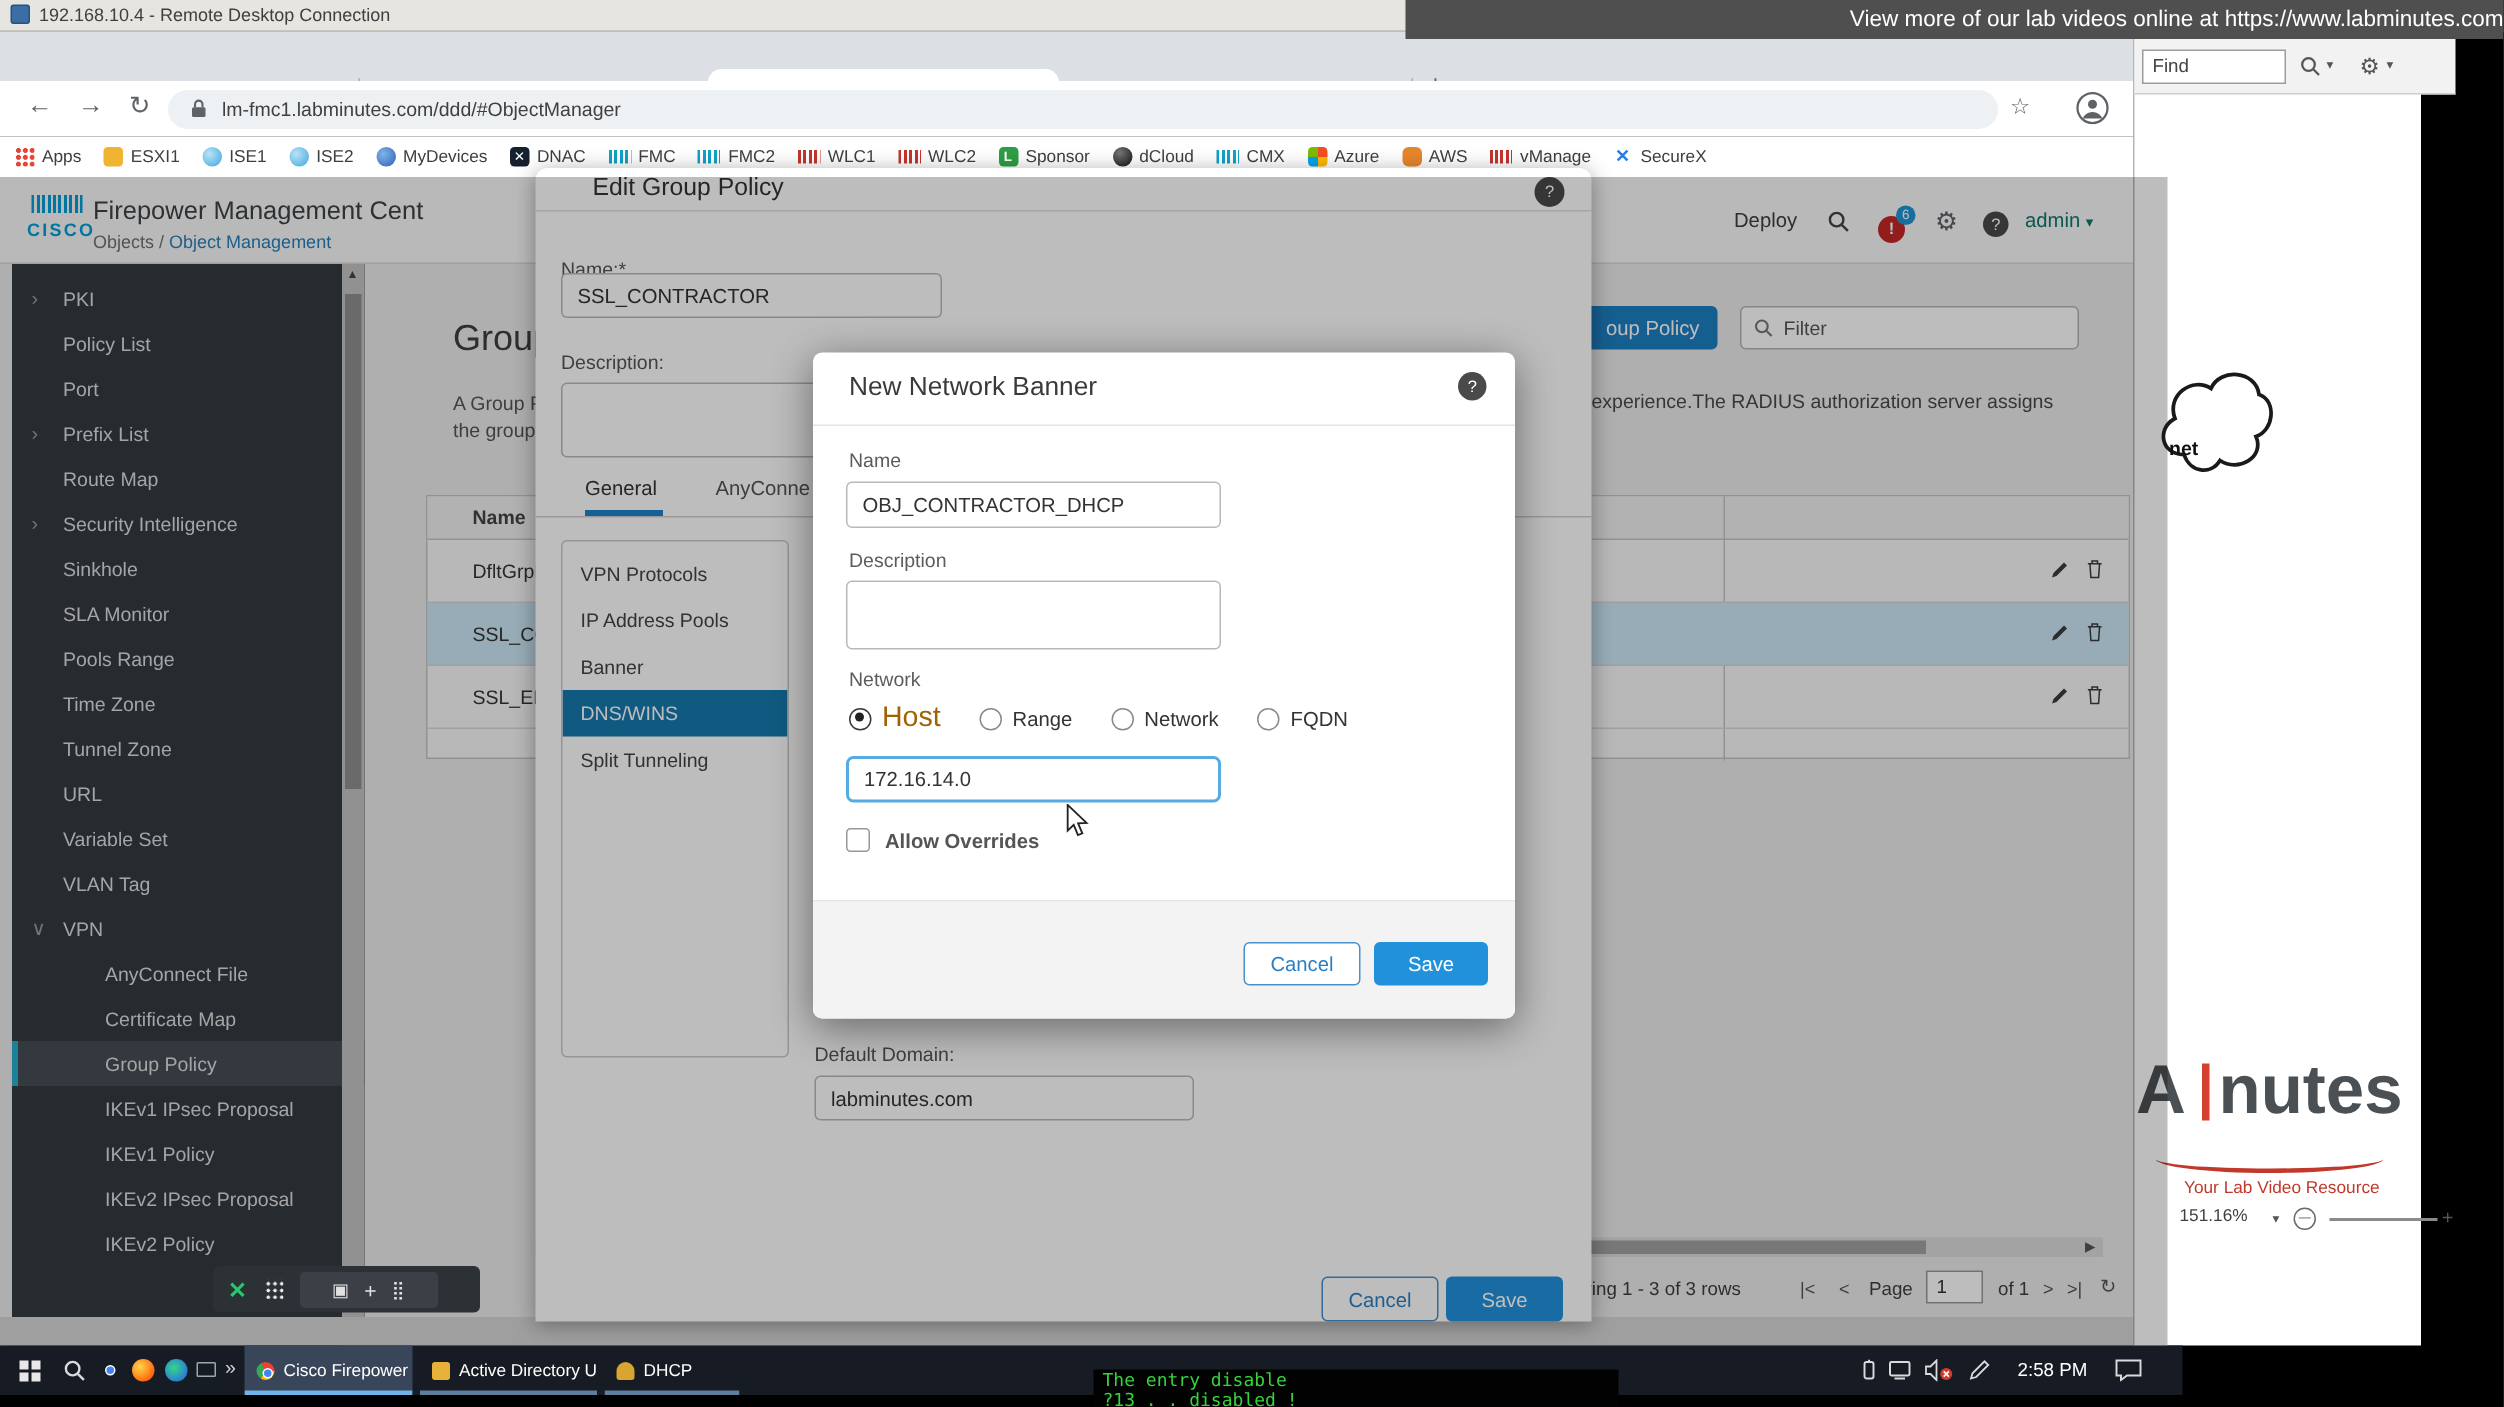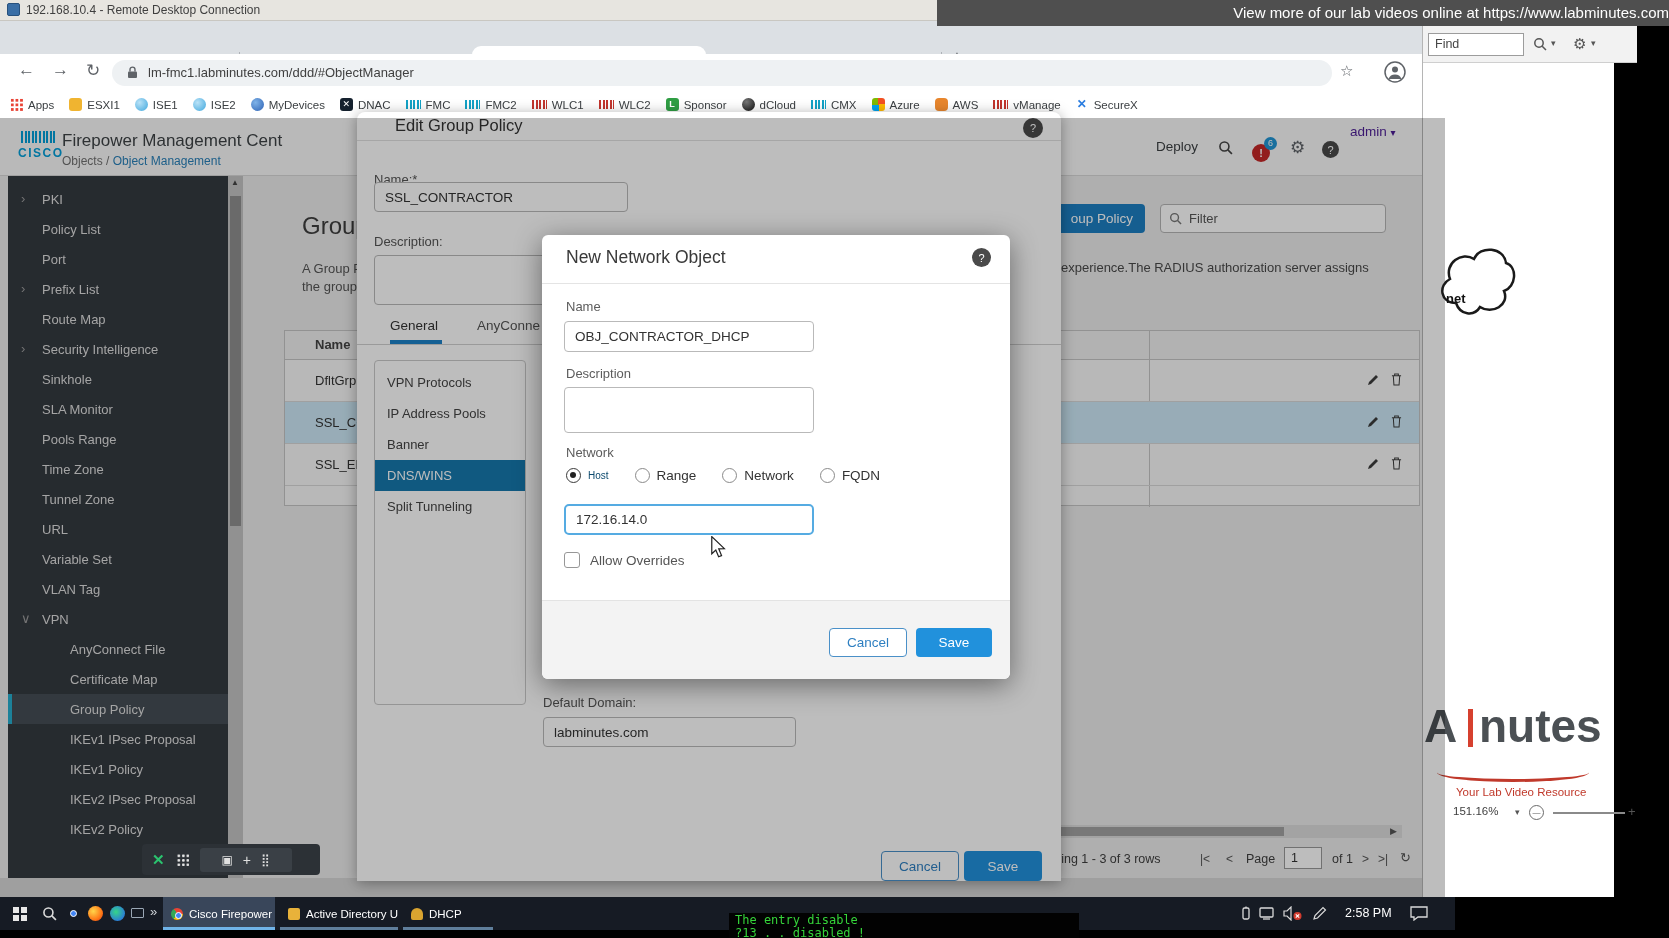--- a/index.html
+++ b/index.html
@@ -225,21 +225,21 @@
           <circle cx="6" cy="6" r="4.2" fill="none" stroke="#444" stroke-width="1.5"></circle>
           <line x1="9.2" y1="9.2" x2="13" y2="13" stroke="#444" stroke-width="1.5"></line>
         </svg>
     </span>
     <span class="abs" style="left:1252px;top:26px;width:18px;height:18px;background:#c62828;border-radius:50%;color:#fff;font-size:11px;font-weight:bold;text-align:center;line-height:18px;"><span>!</span></span>
     <span class="abs" style="left:1264px;top:19px;width:13px;height:13px;background:#2196d6;border-radius:50%;color:#fff;font-size:9px;text-align:center;line-height:13px;">6</span>
     <span class="abs" style="left:1290px;top:19px;font-size:17px;color:#5f6368;">⚙</span>
     <span class="abs helpdot" style="left:1322px;top:23px;width:17px;height:17px;">
         <span>?</span>
       </span>
-    <span class="abs txt" style="left:1350px;top:6px;font-size:13.5px;color:#4c1d95;"><span>admin</span> <span style="font-size:10px;">▾</span></span>
+    <span class="abs txt" style="left:1350px;top:21px;font-size:13.5px;color:#0f766e;"><span>admin</span> <span style="font-size:10px;">▾</span></span>
   </div>
 
   <div class="abs" id="sidebar" style="z-index:1;">
     <div style="padding-top:8px;">
       <div class="sitem">
           <span class="arr">›</span>
           <span>PKI</span>
         </div>
       <div class="sitem">
           <span>Policy List</span>
@@ -442,55 +442,55 @@
         <span>Cancel</span>
       </div>
     <div class="abs btn primary" style="left:607px;top:739px;width:78px;height:30px;">
         <span>Save</span>
       </div>
   </div>
 
   <div class="abs" id="dim" style="z-index:3;"></div>
 
   <div class="abs" id="modal" style="z-index:4;">
-    <span class="abs txt" style="left:24px;top:12px;font-size:17.5px;color:#3a3a3a;">New Network Object</span>
+    <span class="abs txt" style="left:24px;top:12px;font-size:17.5px;color:#3a3a3a;">New Network Banner</span>
     <span class="abs helpdot" style="left:430px;top:13px;width:19px;height:19px;">
         <span>?</span>
       </span>
     <div class="abs" style="left:0;top:48px;width:468px;height:1px;background:#e4e4e4;"></div>
     <span class="abs txt" style="left:24px;top:64px;font-size:13px;color:#5c5c5c;">Name</span>
     <div class="abs inp" style="left:22px;top:86px;width:250px;height:31px;">
         <span>OBJ_CONTRACTOR_DHCP</span>
       </div>
     <span class="abs txt" style="left:24px;top:131px;font-size:13px;color:#5c5c5c;">Description</span>
     <div class="abs inp" style="left:22px;top:152px;width:250px;height:46px;"></div>
     <span class="abs txt" style="left:24px;top:210px;font-size:13px;color:#5c5c5c;">Network</span>
     <div class="abs" style="left:24px;top:233px;display:flex;gap:26px;align-items:center;">
       <span style="display:flex;gap:7px;align-items:center;">
           <span class="radio sel"></span>
-          <span style="font-size:10px;color:#0c4a6e;">Host</span>
+          <span style="font-size:19px;color:#a16207;">Host</span>
         </span>
       <span style="display:flex;gap:7px;align-items:center;">
           <span class="radio"></span>
           <span style="font-size:13.5px;color:#333;">Range</span>
         </span>
       <span style="display:flex;gap:7px;align-items:center;">
           <span class="radio"></span>
           <span style="font-size:13.5px;color:#333;">Network</span>
         </span>
       <span style="display:flex;gap:7px;align-items:center;">
           <span class="radio"></span>
           <span style="font-size:13.5px;color:#333;">FQDN</span>
         </span>
     </div>
     <div class="abs inp" style="left:22px;top:269px;width:250px;height:31px;border:2px solid #55abe2;border-radius:5px;">
         <span>172.16.14.0</span>
       </div>
     <span class="abs" style="left:22px;top:317px;width:16px;height:16px;border:1.5px solid #979797;border-radius:3px;background:#fff;box-sizing:border-box;"></span>
-    <span class="abs txt" style="left:48px;top:318px;font-size:13.5px;color:#555;">Allow Overrides</span>
+    <span class="abs txt" style="left:48px;top:318px;font-size:13.5px;color:#555;font-weight:bold;">Allow Overrides</span>
     <div class="abs" style="left:0;top:365px;width:468px;height:79px;background:#f3f3f3;border-top:1px solid #e3e3e3;border-radius:0 0 6px 6px;box-sizing:border-box;"></div>
     <div class="abs btn ghost" style="left:287px;top:393px;width:78px;height:29px;">
         <span>Cancel</span>
       </div>
     <div class="abs btn primary" style="left:374px;top:393px;width:76px;height:29px;">
         <span>Save</span>
       </div>
   </div>
 
   <span class="abs" style="left:710px;top:536px;z-index:5;">

